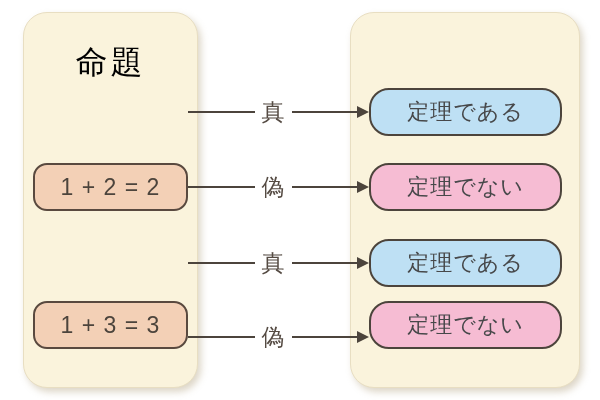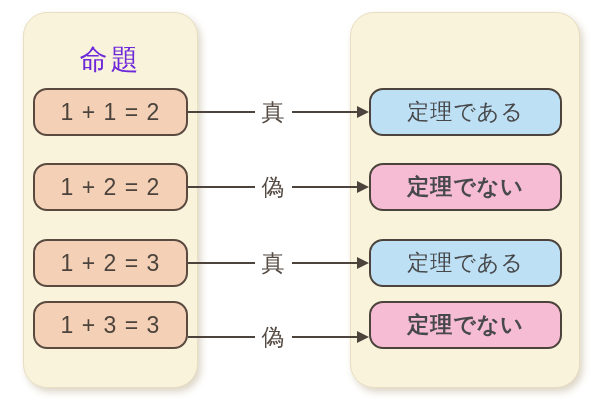--- a/index.html
+++ b/index.html
@@ -26,23 +26,23 @@
     box-sizing: border-box;
   }
   .panel-left  { left: 23px;  width: 175px; }
   .panel-right { left: 350px; width: 230px; }
   .panel-title {
     position: absolute;
     top: 28px;
     left: 0;
     width: 100%;
     text-align: center;
-    font-size: 28px;
+    font-size: 32px;
     letter-spacing: 3px;
-    color: #6d28d9;
+    color: #000000;
   }
   .eq-box {
     position: absolute;
     left: 33px;
     width: 155px;
     height: 48px;
     background: #f3d0b6;
     border: 2.5px solid #59493f;
     border-radius: 14px;
     box-sizing: border-box;
@@ -52,31 +52,31 @@
     font-size: 23px;
     letter-spacing: 1px;
     color: #4c443c;
   }
   .res-box {
     position: absolute;
     left: 369px;
     width: 193px;
     height: 48px;
     border: 2.5px solid #4c443c;
-    border-radius: 14px;
+    border-radius: 20px;
     box-sizing: border-box;
     display: flex;
     align-items: center;
     justify-content: center;
     font-size: 22px;
     letter-spacing: 1px;
     color: #47484a;
   }
   .res-blue { background: #bee0f4; }
-  .res-pink { background: #f6bcd3; font-weight: bold; }
+  .res-pink { background: #f6bcd3; }
   .row1 { top: 88px; }
   .row2 { top: 163px; text-align: right; }
   .row3 { top: 239px; }
   .row4 { top: 301px; }
   .connector {
     position: absolute;
     left: 188px;
     width: 181px;
     height: 34px;
     display: flex;
@@ -110,39 +110,37 @@
 <body>
 
 <div class="canvas">
 
   <div class="panel panel-left">
     <div class="panel-title">命題</div>
   </div>
 
   <div class="panel panel-right"></div>
 
-  <div class="eq-box row1">1 + 1 = 2</div>
   <div class="connector c1">
     <div class="line"></div>
     <div class="truth-label">真</div>
     <div class="line"></div>
     <div class="arrowhead"></div>
   </div>
   <div class="res-box res-blue row1">定理である</div>
 
   <div class="eq-box row2">1 + 2 = 2</div>
   <div class="connector c2">
     <div class="line"></div>
     <div class="truth-label">偽</div>
     <div class="line"></div>
     <div class="arrowhead"></div>
   </div>
   <div class="res-box res-pink row2">定理でない</div>
 
-  <div class="eq-box row3">1 + 2 = 3</div>
   <div class="connector c3">
     <div class="line"></div>
     <div class="truth-label">真</div>
     <div class="line"></div>
     <div class="arrowhead"></div>
   </div>
   <div class="res-box res-blue row3">定理である</div>
 
   <div class="eq-box row4">1 + 3 = 3</div>
   <div class="connector c4">

